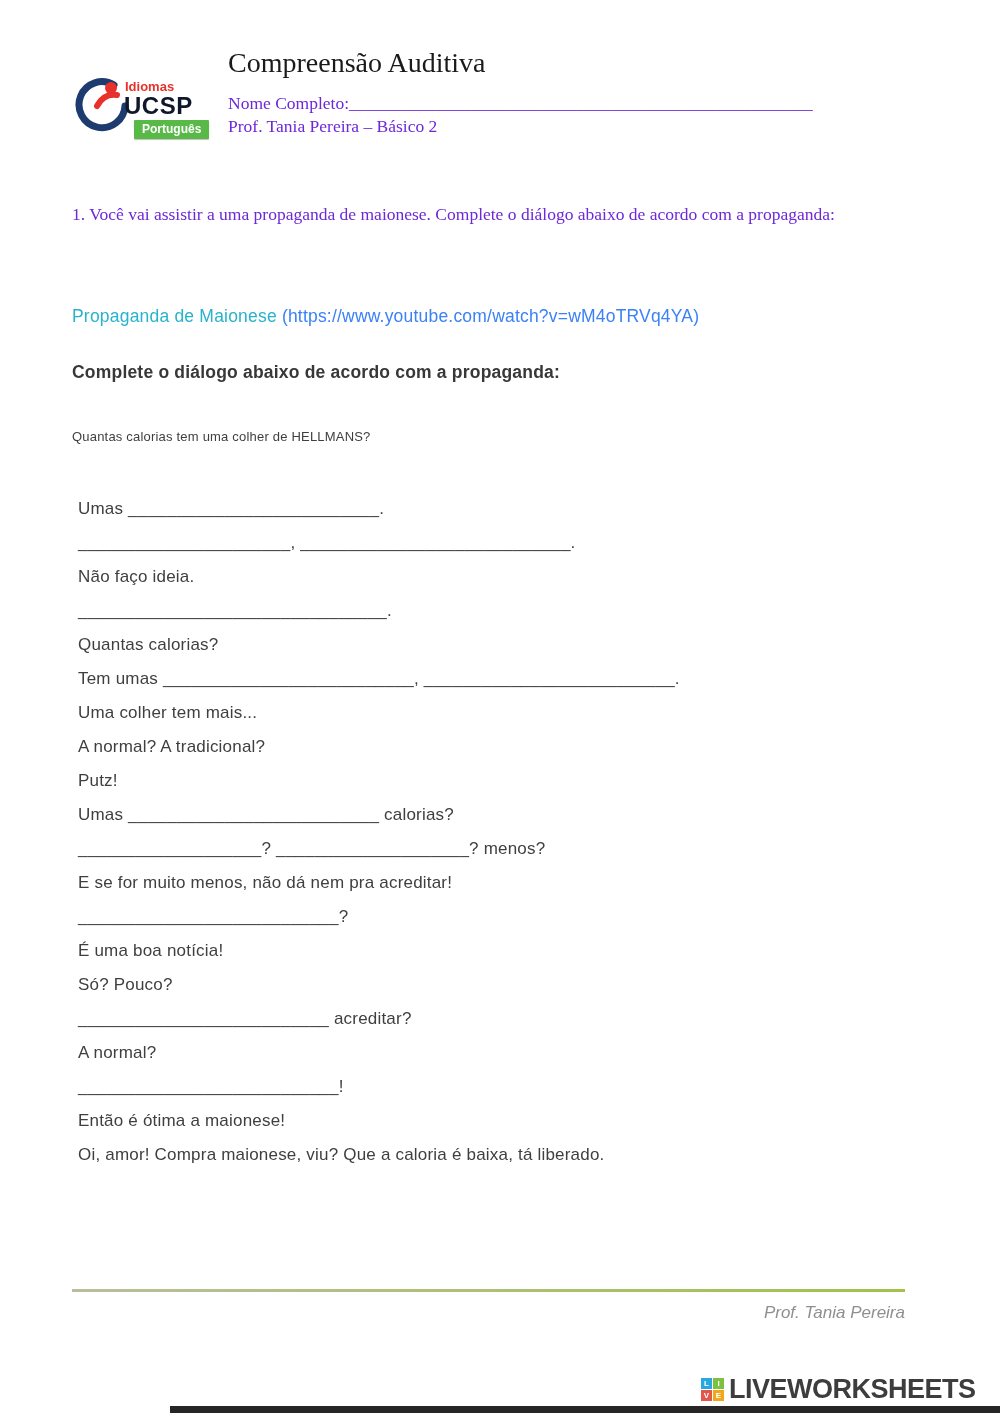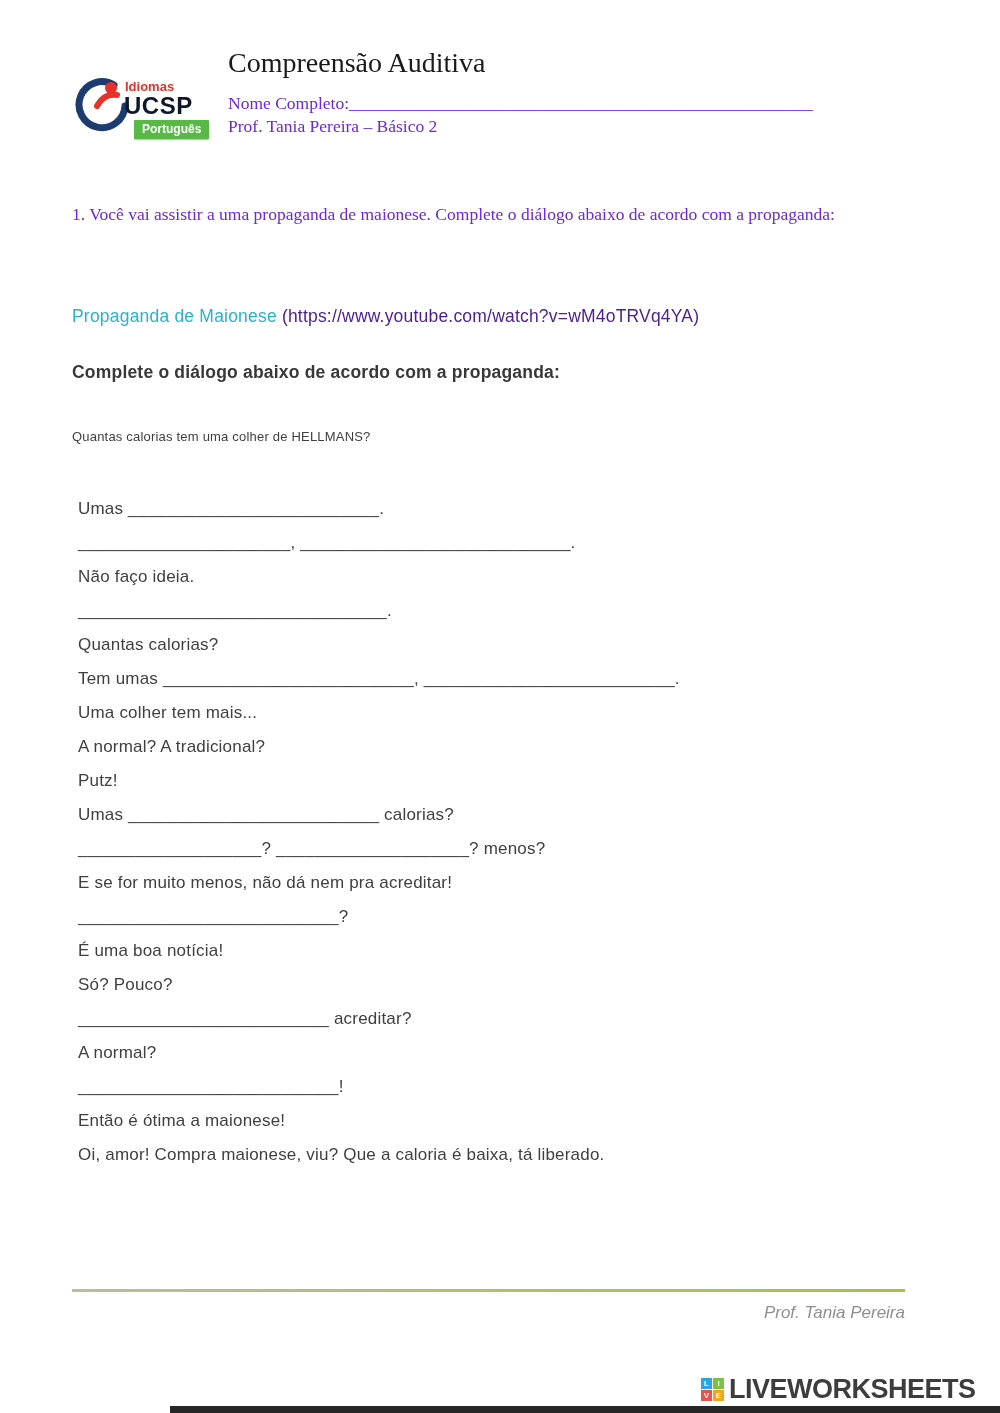--- a/index.html
+++ b/index.html
@@ -20,21 +20,21 @@
   .logo-idiomas { position:absolute; left:51px; top:3px; font-size:13px; font-weight:bold; color:#e8312a; }
   .logo-ucsp { position:absolute; left:50px; top:16px; font-size:24px; font-weight:bold; color:#0f172a; letter-spacing:0.5px; }
   .logo-pt { position:absolute; left:60px; top:44px; background:#58b947; color:#fff; font-size:12px;
              font-weight:bold; padding:2px 8px 3px 8px; border-radius:1px; box-shadow:0 1px 1px rgba(0,0,0,.25); }
 
   
   .instruction { position:absolute; left:72px; top:198px; width:833px; font-size:17.5px;
                  line-height:33px; text-align:justify; }
   .video-line { position:absolute; left:72px; top:306px; font-size:17.5px; letter-spacing:0.2px; }
   .video-link { color:#29b2cc; text-decoration:none; cursor:pointer; }
-  .video-url { color:#4c1d95; }
+  .video-url { color:#3b82f6; }
   .subheading { position:absolute; left:72px; top:362px; font-size:17.5px; font-weight:bold; color:#383838; letter-spacing:0.2px;text-align:center; }
   .question { position:absolute; left:72px; top:429px; font-size:13px; letter-spacing:0.2px; }
   .dialog { position:absolute; left:72px; top:492px; width:840px;margin-left:6px; }
   .dialog-line { font-size:17px; line-height:34px; height:34px; white-space:nowrap; letter-spacing:0.2px; }
 
   
   .footer-rule { position:absolute; left:72px; top:1289px; width:833px; height:3px;
                  background:linear-gradient(to right, #b7bf9c, #a3c14b); }
   .signature { position:absolute; right:95px; top:1303px; font-size:17px; font-style:italic; color:#8f8f8f; }
 

